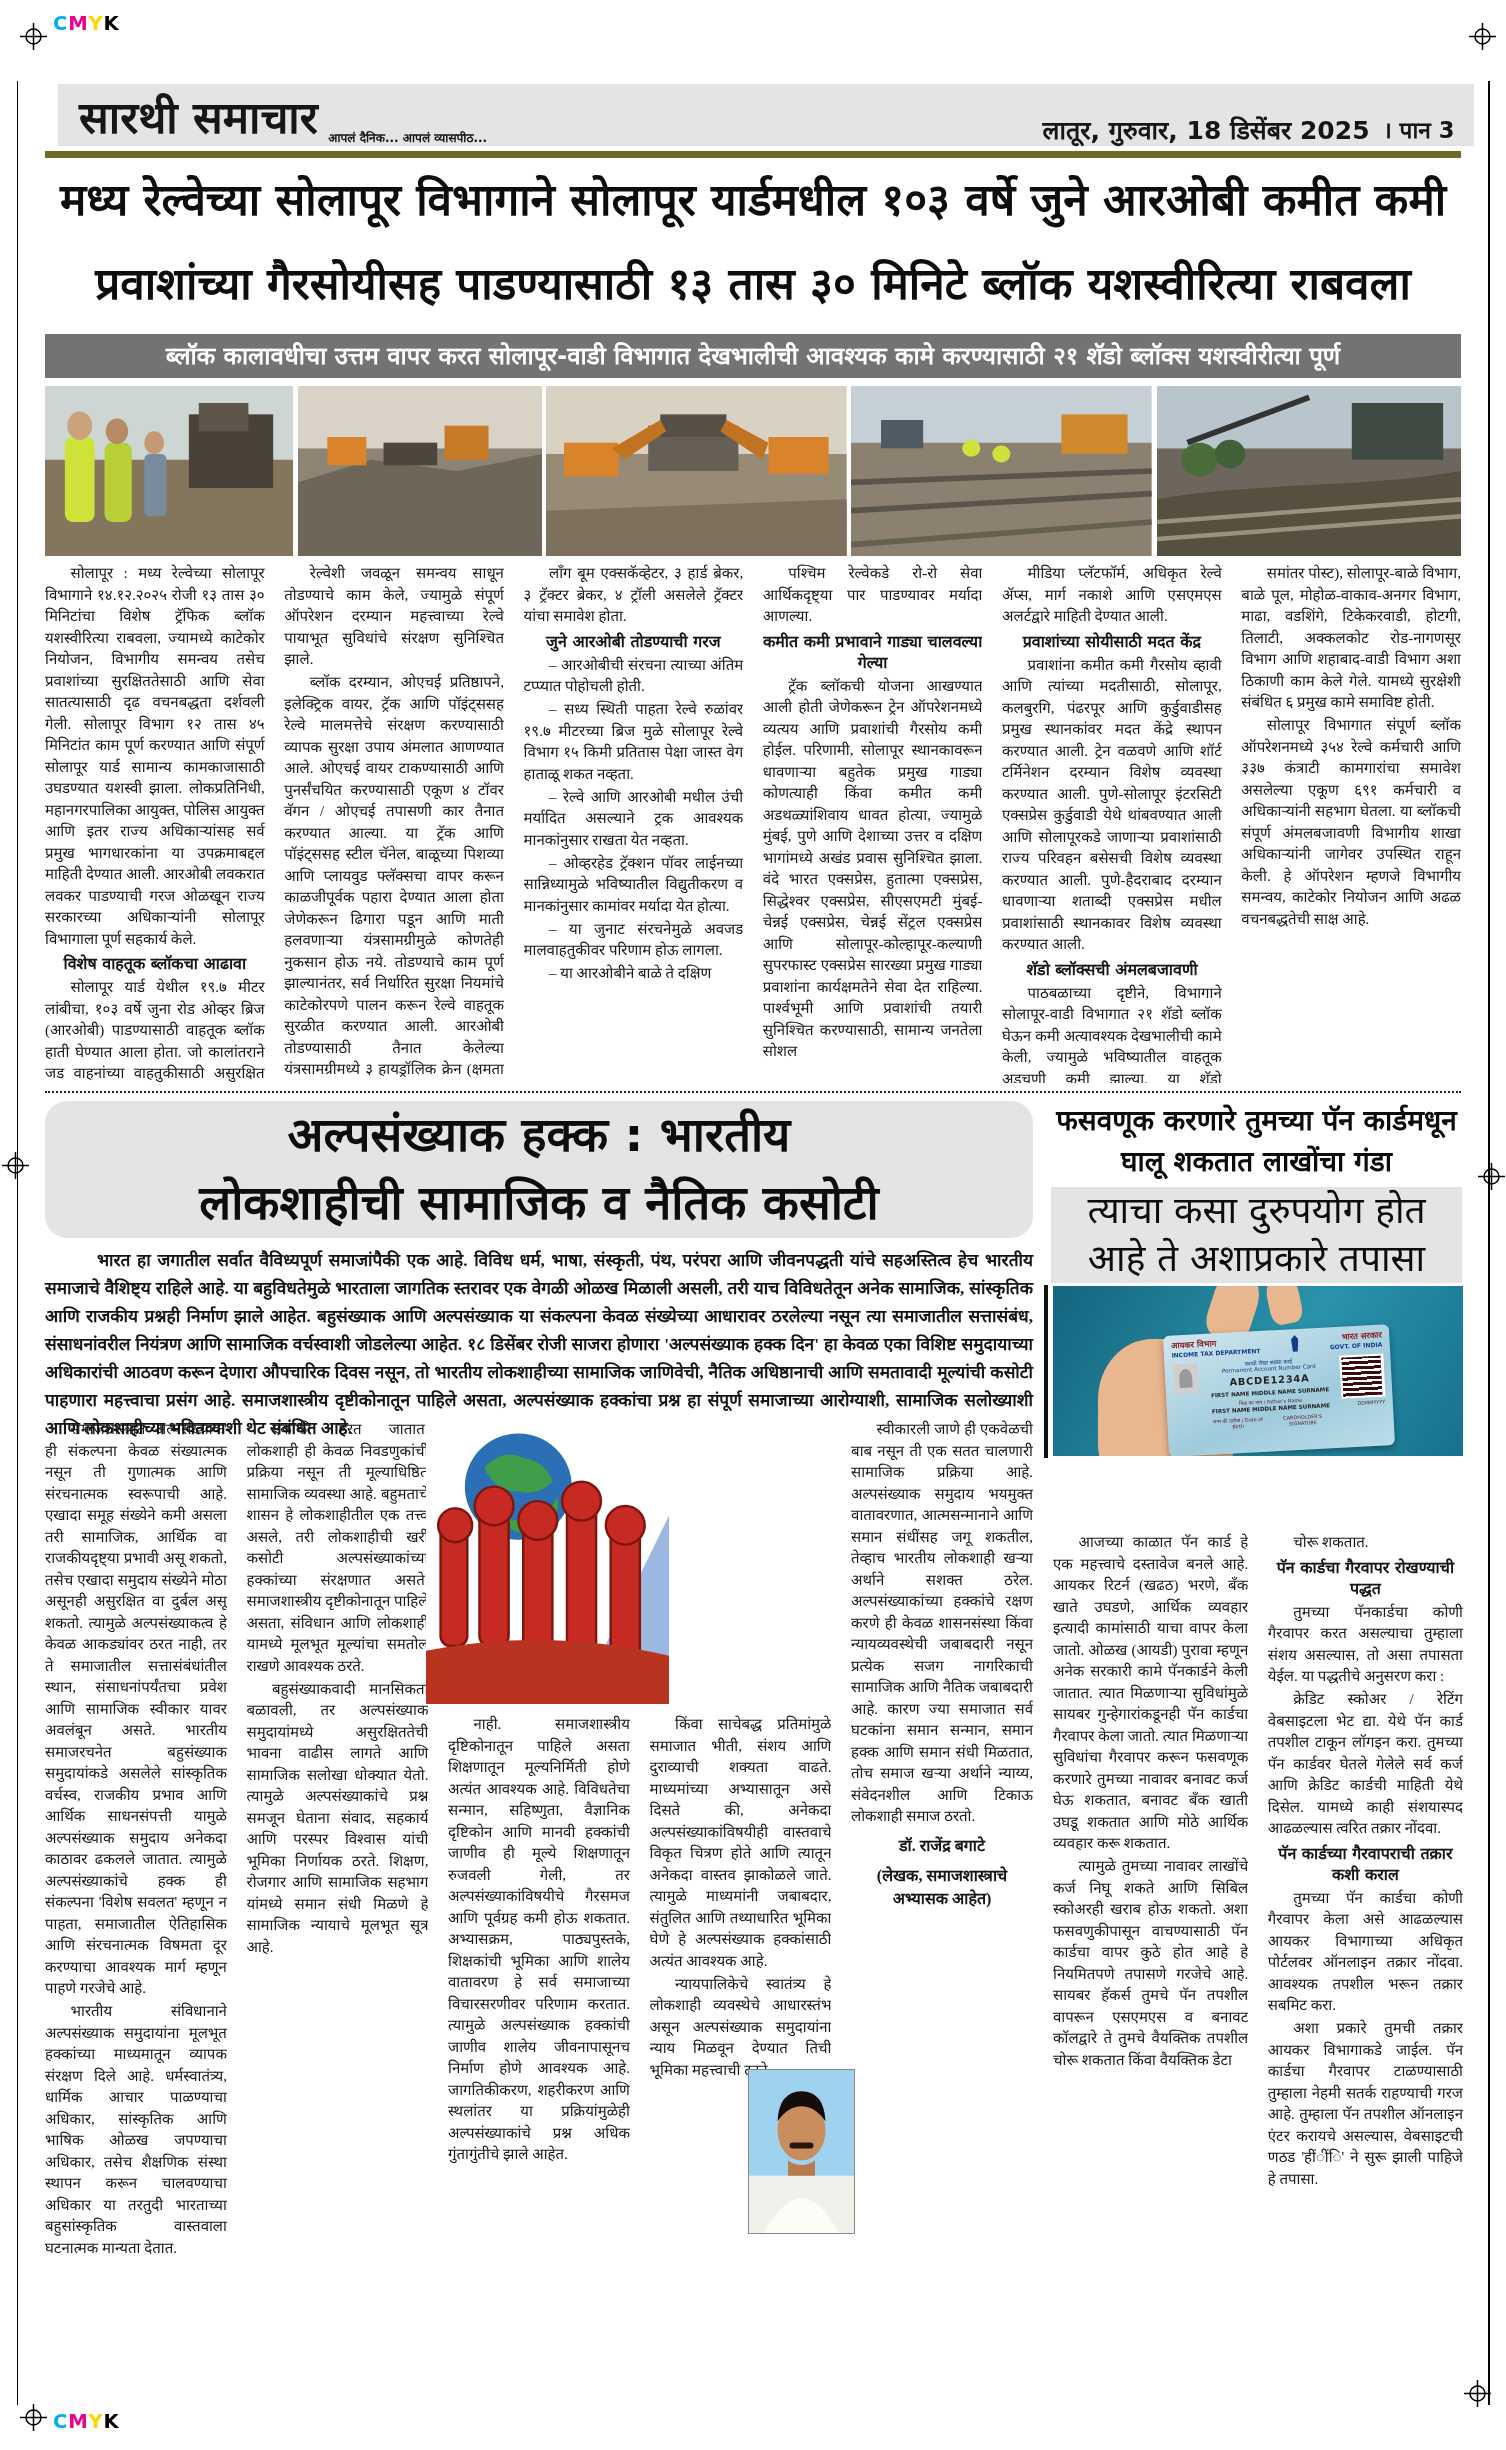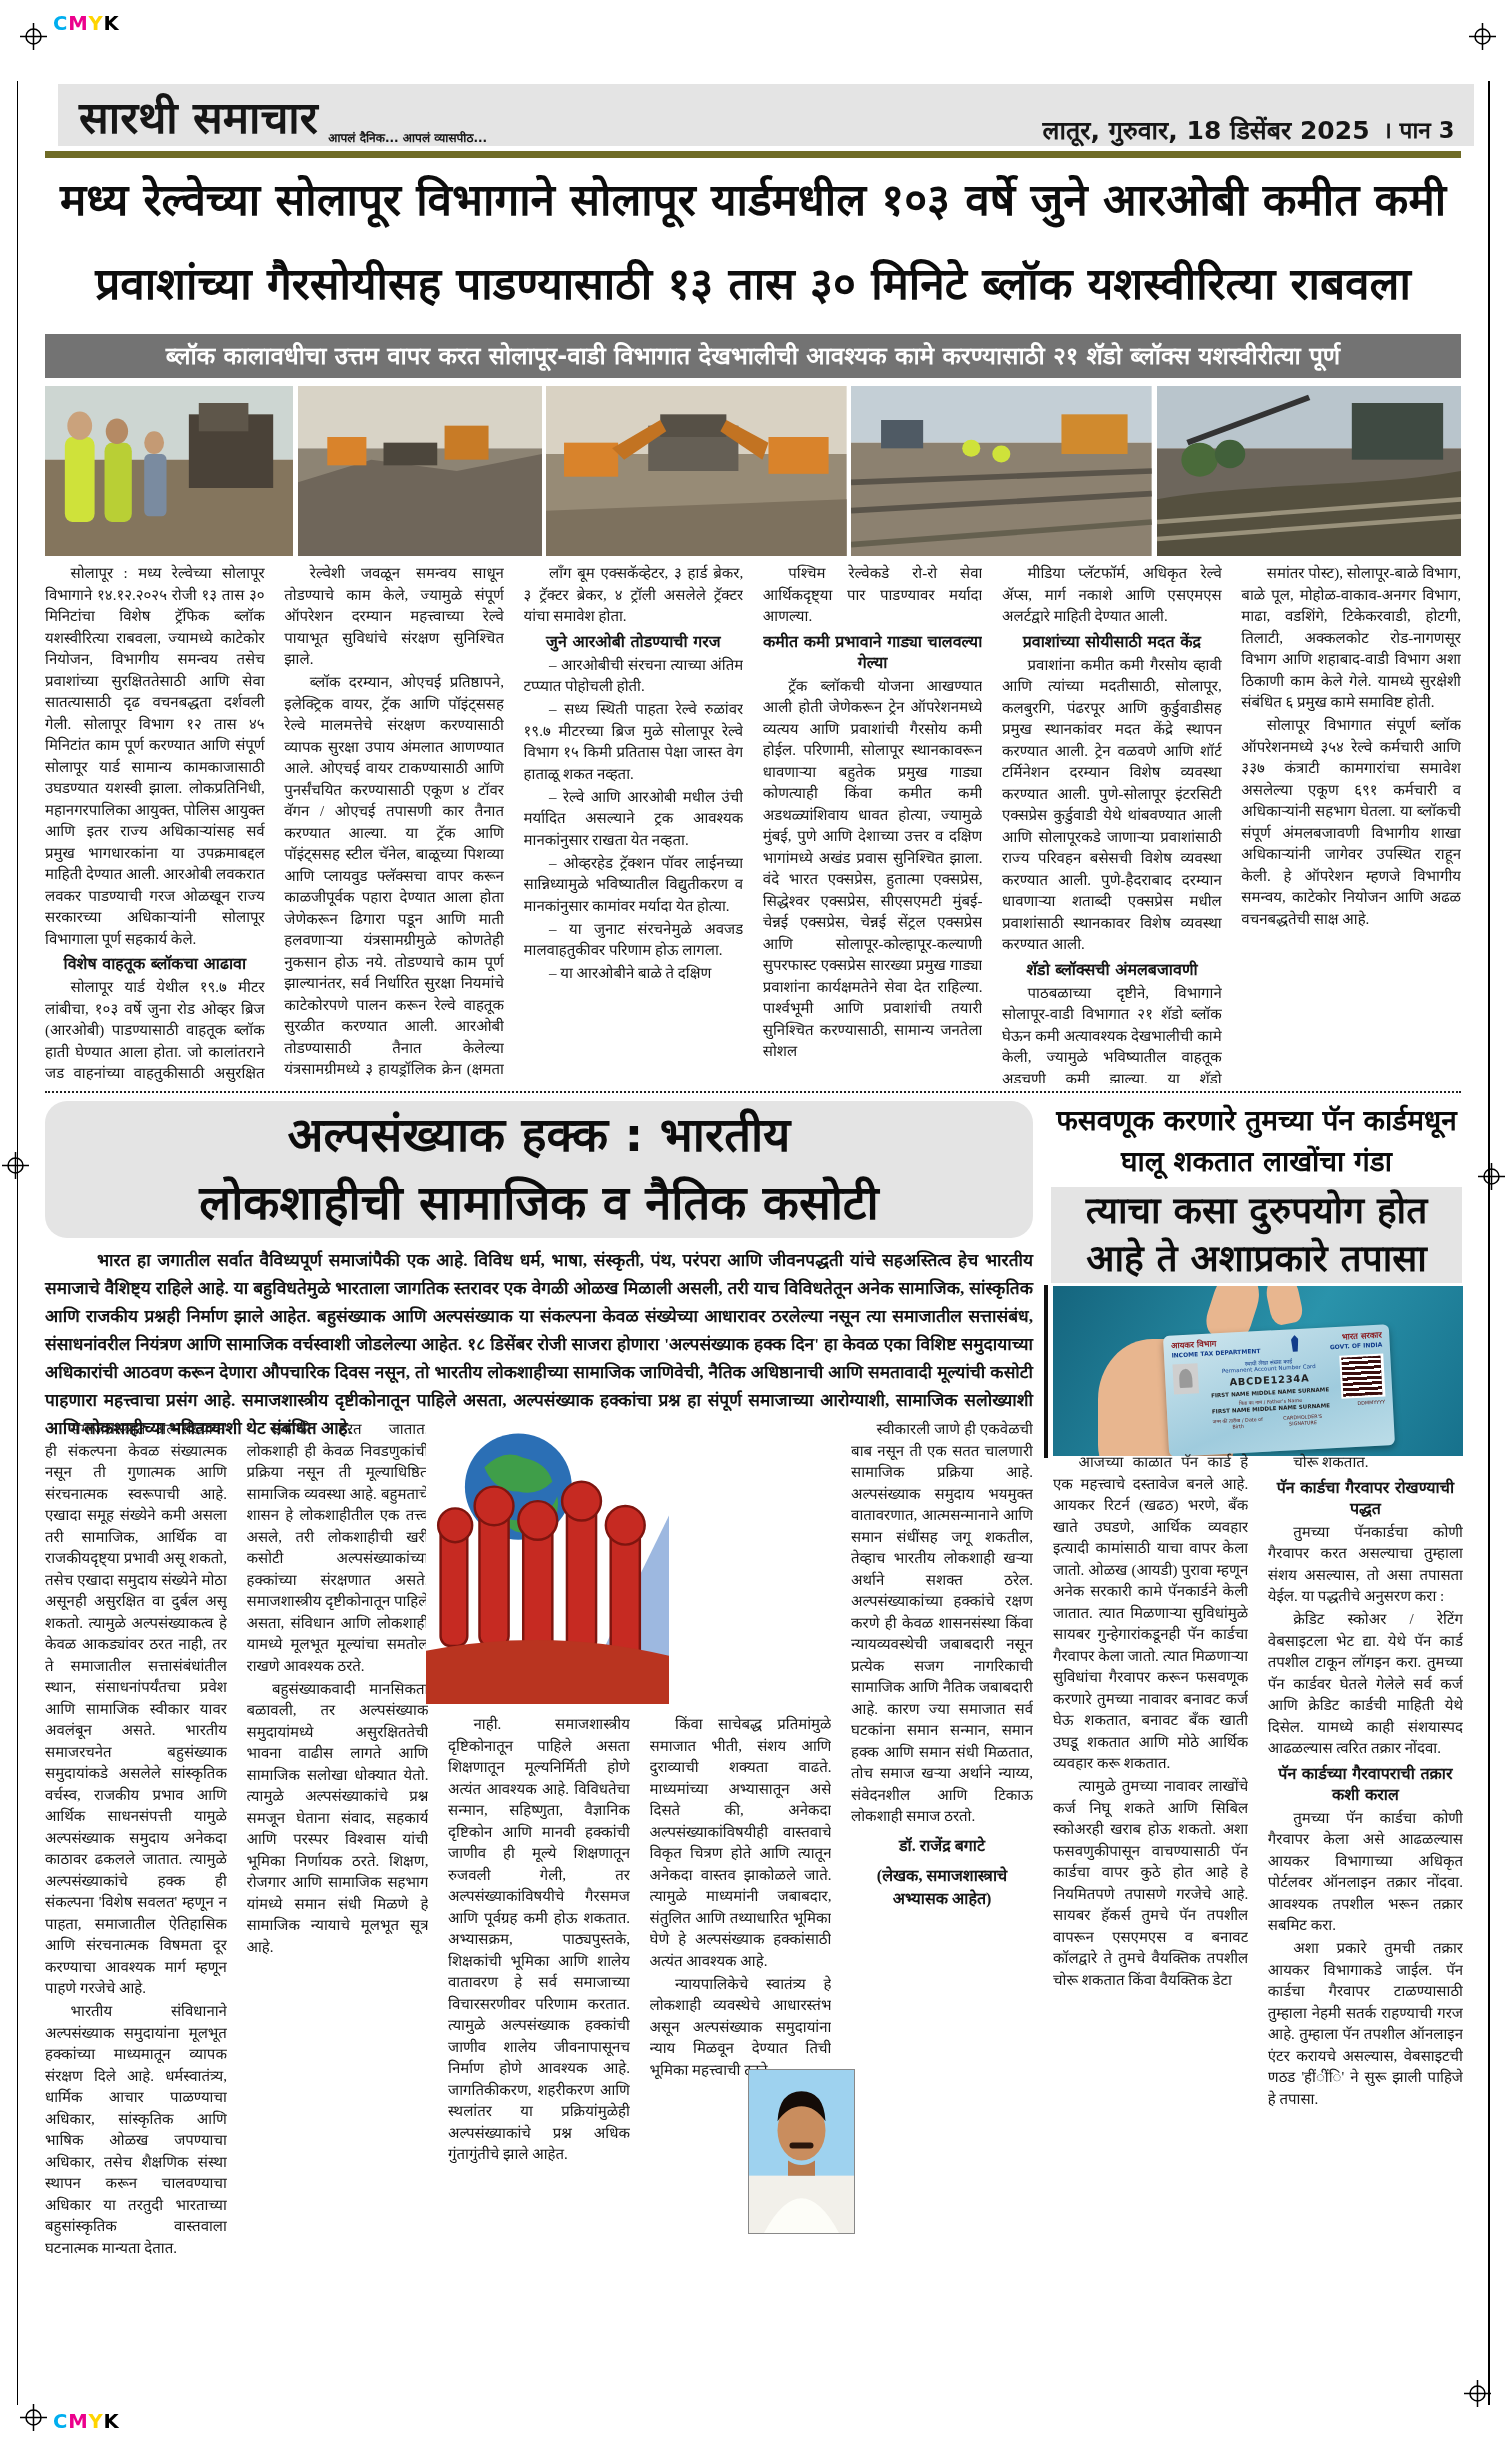--- a/index.html
+++ b/index.html
@@ -41,24 +41,24 @@
               font-family:"DejaVu Sans",sans-serif;font-weight:900;font-size:47px;line-height:68px;color:#0c0c0c;border-radius:22px;}
   .min-intro{left:45px;top:1247px;width:988px;font-size:17.3px;line-height:28px;text-align:justify;
              font-weight:600;text-indent:3em;}
   .min-cols{left:45px;top:1419px;width:988px;height:934px;gap:19.6px;}
   .min-cols .col{flex:1;}
   .overlay{position:absolute;background:#fff;}
   
   .pan-hl{left:1051px;top:1100px;width:411px;text-align:center;font-family:"DejaVu Sans",sans-serif;
           font-weight:800;font-size:28px;line-height:41px;color:#0c0c0c;}
   .pan-box{left:1051px;top:1187px;width:411px;height:96px;background:#e4e4e4;text-align:center;
-           font-family:"DejaVu Sans",sans-serif;font-weight:700;font-size:37px;line-height:48px;color:#0c0c0c;}
+           font-family:"DejaVu Sans",sans-serif;font-weight:400;font-size:37px;line-height:48px;color:#0c0c0c;}
   .pan-rule{left:1044px;top:1285px;width:3.8px;height:173px;background:#111;}
   .pan-img{left:1053px;top:1286px;width:410px;height:170px;background:linear-gradient(120deg,#15657e,#2a93ab 55%,#17718c);overflow:hidden;}
-  .pan-cols{left:1053px;top:1452px;width:410px;height:910px;gap:19.6px;}
+  .pan-cols{left:1053px;top:1532px;width:410px;height:910px;gap:19.6px;}
   .pan-cols .col{flex:1;}
   
   .hand{position:absolute;background:#e8b68f;border-radius:40% 40% 30% 30%;}
   .pan-card{position:absolute;left:113px;top:44px;width:226px;height:121px;background:linear-gradient(160deg,#cfe6ee,#9fcbdd 60%,#bcdde8);
             border-radius:6px;transform:rotate(-3deg);box-shadow:0 3px 7.5px rgba(0,0,0,.35);padding:6px 7.5px;box-sizing:border-box;
             font-family:"DejaVu Sans",sans-serif;}
   .pc-row{display:flex;justify-content:space-between;align-items:flex-start;}
   .pc-dept{color:#8a1d22;font-weight:bold;font-size:8.3px;line-height:9px;}
   .pc-dept .en{color:#123c8a;font-size:6px;display:block;}
   .pc-govt{color:#8a1d22;font-weight:bold;font-size:8.3px;line-height:9px;text-align:right;}

